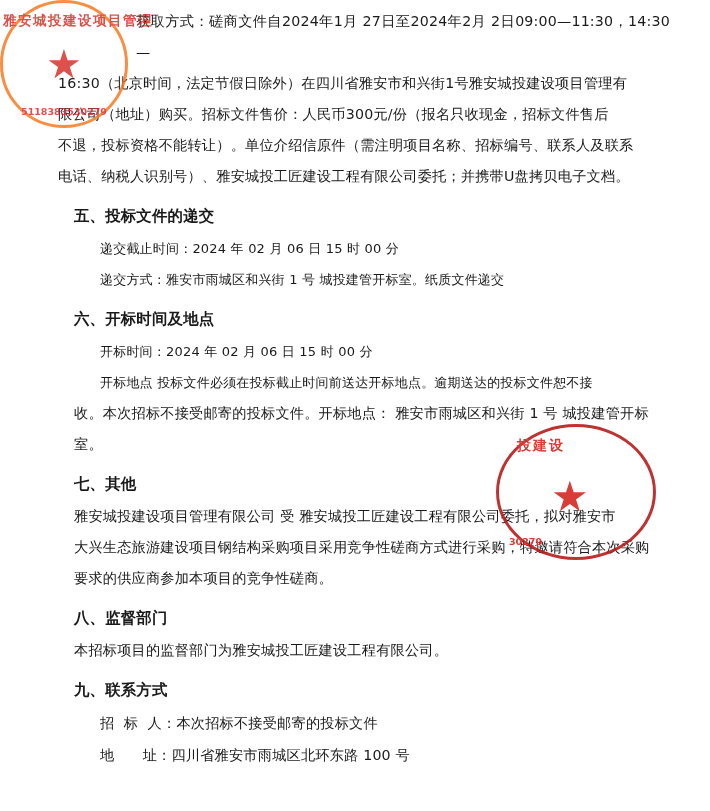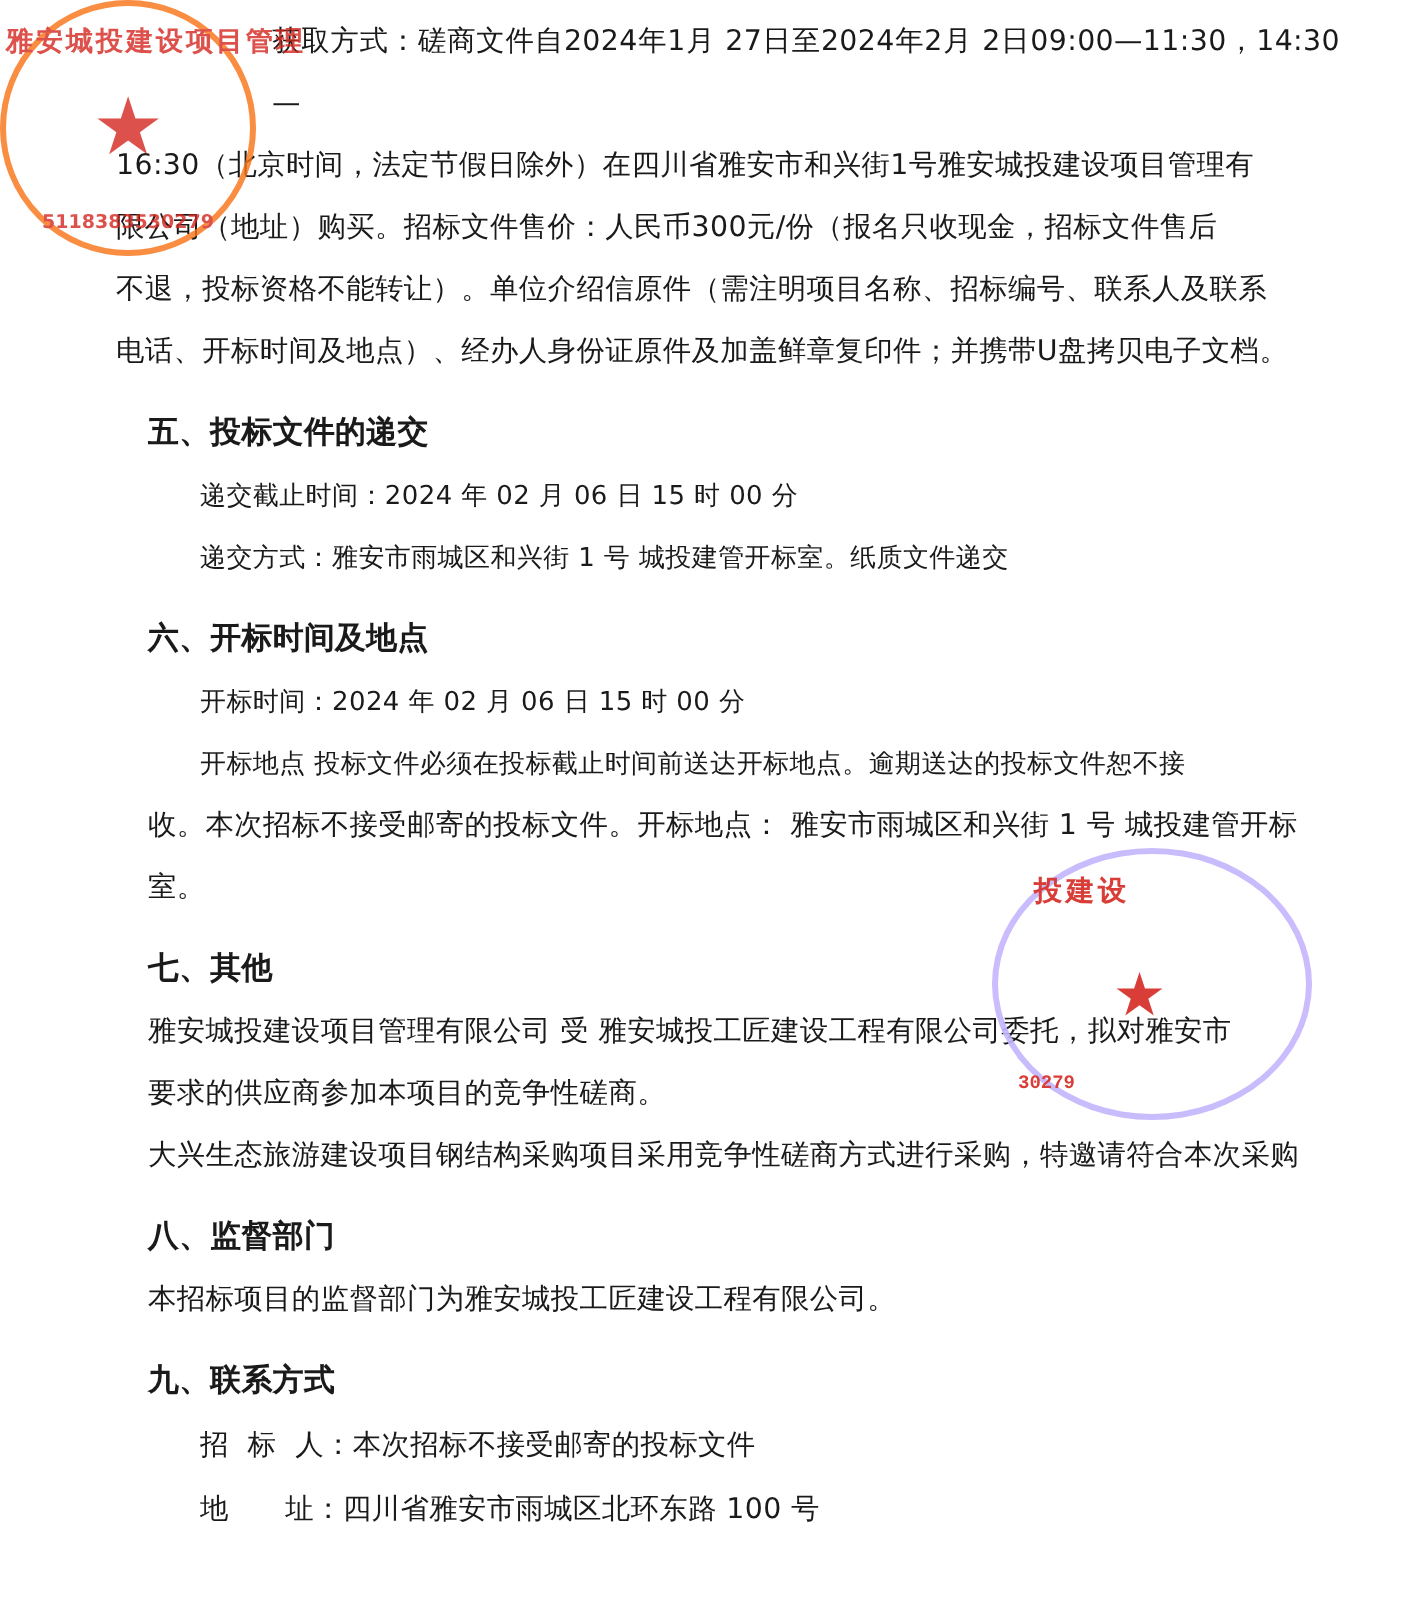--- a/index.html
+++ b/index.html
@@ -86,24 +86,23 @@
     overflow: hidden;
     pointer-events: none;
   }
   .seal-right-inner {
     position: absolute;
     left: 0;
     top: 0;
     width: 160px;
     height: 136px;
     border-radius: 50%;
-    border: 3px solid #c4b5fd;
+    border: 3px solid #b91c1c;
     box-sizing: border-box;
     opacity: 0.9;
-    font-family: Liberation Mono, monospace;
   }
   .seal-right-inner .star {
     position: absolute;
     left: 46%;
     top: 54%;
     transform: translate(-50%, -50%);
     font-size: 42px;
     color: #d42a22;
     line-height: 1;
   }
@@ -171,37 +170,37 @@
 
 <div class="page">
 
   <div class="body-text">
 
     <div class="para-block">
       <p class="top-para first-line">获取方式：磋商文件自2024年1月    27日至2024年2月    2日09:00—11:30，14:30—</p>
       <p class="top-para">16:30（北京时间，法定节假日除外）在四川省雅安市和兴街1号雅安城投建设项目管理有</p>
       <p class="top-para">限公司（地址）购买。招标文件售价：人民币300元/份（报名只收现金，招标文件售后</p>
       <p class="top-para">不退，投标资格不能转让）。单位介绍信原件（需注明项目名称、招标编号、联系人及联系</p>
-      <p class="top-para">电话、开标时间及地点）、经办人身份证原件及加盖鲜章复印件；并携带U盘拷贝电子文档。</p>
+      <p class="top-para">电话、纳税人识别号）、雅安城投工匠建设工程有限公司委托；并携带U盘拷贝电子文档。</p>
     </div>
 
     <p class="section-head">五、投标文件的递交</p>
     <p class="sub">递交截止时间：2024 年 02 月 06 日 15 时 00 分</p>
     <p class="sub">递交方式：雅安市雨城区和兴街 1 号  城投建管开标室。纸质文件递交</p>
 
     <p class="section-head">六、开标时间及地点</p>
     <p class="sub">开标时间：2024 年 02 月 06 日 15 时 00 分</p>
     <p class="sub">开标地点 投标文件必须在投标截止时间前送达开标地点。逾期送达的投标文件恕不接</p>
     <p class="body-indent" style="text-indent:0;padding-left:16px;">收。本次招标不接受邮寄的投标文件。开标地点： 雅安市雨城区和兴街 1 号 城投建管开标</p>
     <p class="body-indent" style="text-indent:0;padding-left:16px;">室。</p>
 
     <p class="section-head">七、其他</p>
     <p class="body-indent" style="text-indent:0;padding-left:16px;">雅安城投建设项目管理有限公司 受  雅安城投工匠建设工程有限公司委托，拟对雅安市</p>
+    <p class="body-indent" style="text-indent:0;padding-left:16px;">大兴生态旅游建设项目钢结构采购项目采用竞争性磋商方式进行采购，特邀请符合本次采购</p>
     <p class="body-indent" style="text-indent:0;padding-left:16px;">要求的供应商参加本项目的竞争性磋商。</p>
-    <p class="body-indent" style="text-indent:0;padding-left:16px;">大兴生态旅游建设项目钢结构采购项目采用竞争性磋商方式进行采购，特邀请符合本次采购</p>
 
     <p class="section-head">八、监督部门</p>
     <p class="body-indent" style="text-indent:0;padding-left:16px;">本招标项目的监督部门为雅安城投工匠建设工程有限公司。</p>
 
     <p class="section-head">九、联系方式</p>
 
     <div>
       <p class="contact-row"><span>招  标  人：</span><span>本次招标不接受邮寄的投标文件</span></p>
       <p class="contact-row"><span>地      址：</span><span>四川省雅安市雨城区北环东路 100 号</span></p>
       <p class="contact-row"></p>

